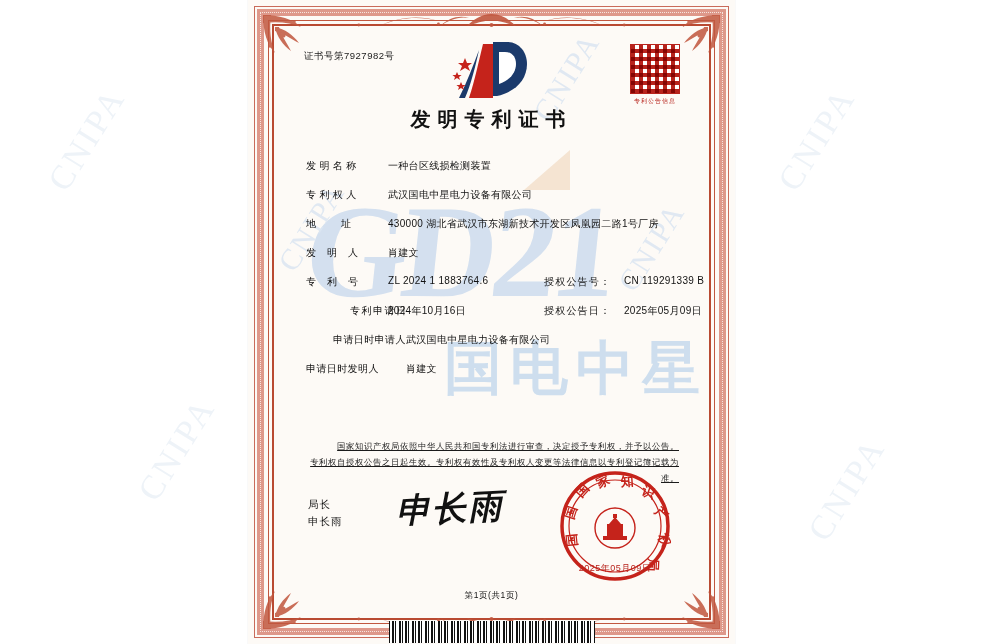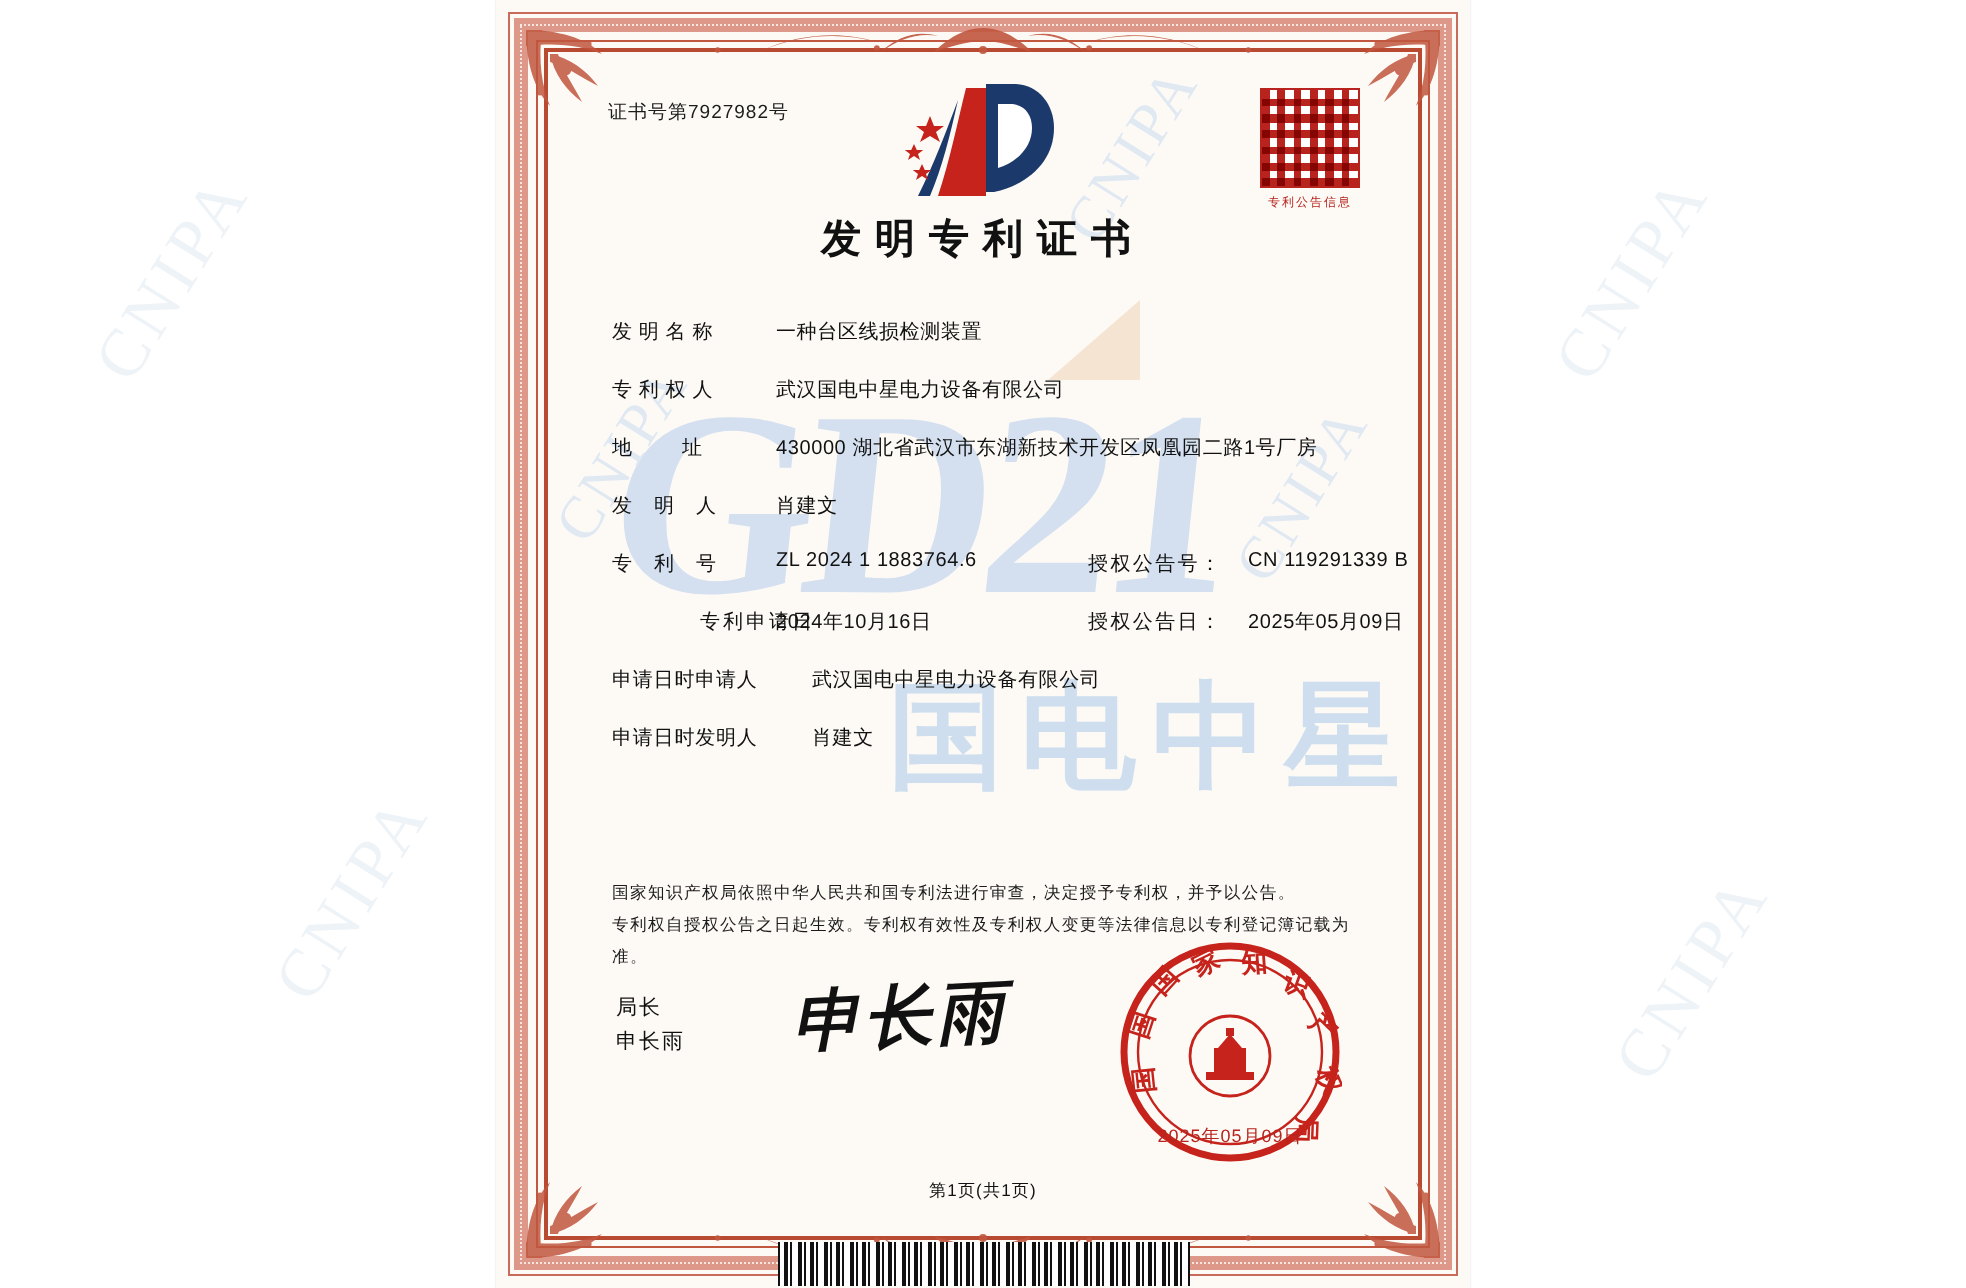--- a/index.html
+++ b/index.html
@@ -253,21 +253,22 @@
   
   .legal {
     position: absolute;
     left: 18px;
     right: 16px;
     top: 404px;
     font-size: 8.3px;
     line-height: 16px;
     color: #1b1b1b;
     letter-spacing: 0.7px;
-    text-align: left;
+    text-align: right;
+    text-decoration: underline;
   }
 
   
   .sig-label {
     position: absolute;
     left: 20px;
     top: 462px;
     font-size: 10.5px;
     line-height: 17px;
     color: #111;
@@ -498,21 +499,21 @@
       </div>
 
       <div class="row">
         <span class="lbl tight" style="letter-spacing:1.5px;margin-left:44px;">专利申请日</span>
         <span class="val">2024年10月16日</span>
         <span class="lbl2">授权公告日：</span>
         <span class="val2">2025年05月09日</span>
       </div>
 
       <div class="row">
-        <span class="lbl tight" style="width:96px;">申请日时申请人</span>
+        <span class="lbl tight" style="width:96px;margin-left:27px;">申请日时申请人</span>
         <span class="val" style="left:100px;">武汉国电中星电力设备有限公司</span>
       </div>
 
       <div class="row">
         <span class="lbl tight" style="width:96px;">申请日时发明人</span>
         <span class="val" style="left:100px;">肖建文</span>
       </div>
 
     </div>
 

